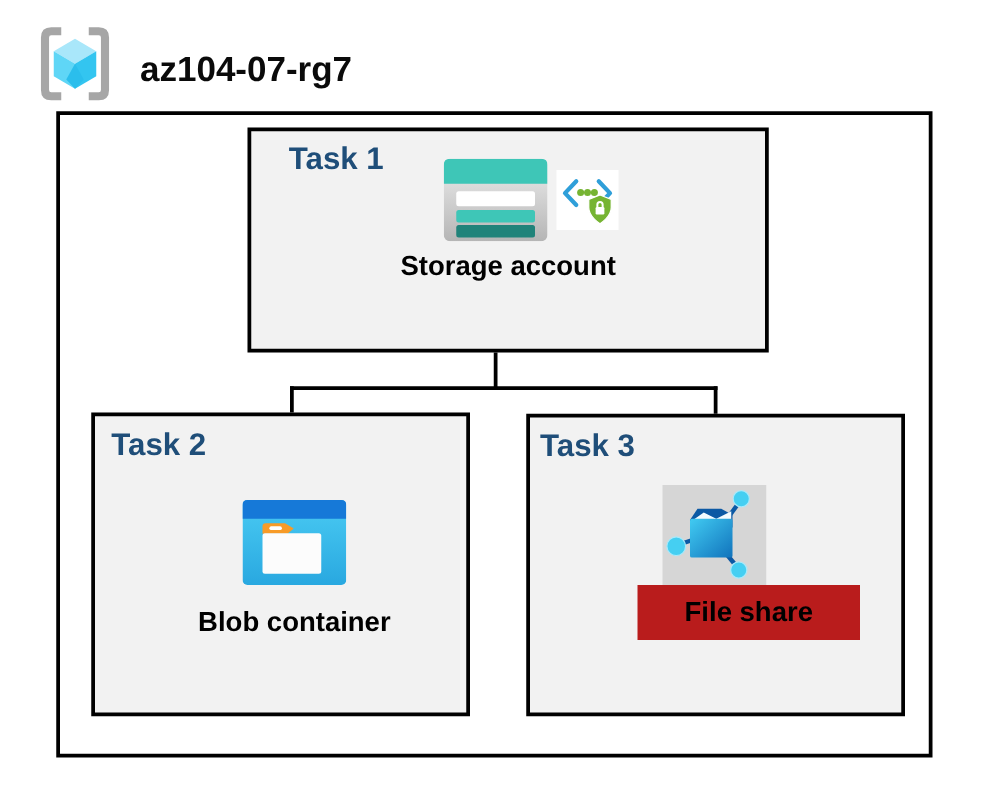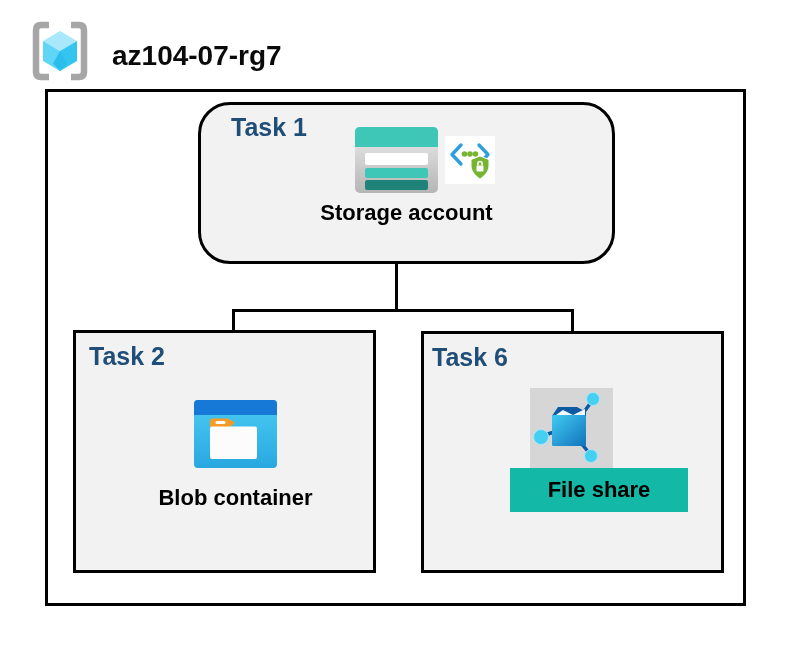--- a/index.html
+++ b/index.html
@@ -12,35 +12,35 @@
     left:112px;top:40px;font-size:28px;font-weight:700;color:#0a0a0a;
     letter-spacing:0px;white-space:nowrap;
   }
   .outer-box{
     left:45px;top:89px;width:701px;height:517px;
     border:3px solid #000;background:#ffffff;box-sizing:border-box;
   }
   .task-box{
     border:3px solid #000;background:#F2F2F2;box-sizing:border-box;
   }
-  .task1{left:198px;top:102px;width:417px;height:162px;border-radius:32px;}
+  .task1{left:198px;top:102px;width:417px;height:180px;}
   .task2{left:73px;top:330px;width:303px;height:243px;}
   .task3{left:421px;top:331px;width:303px;height:242px;}
   .task-label{
     position:absolute;font-size:25px;font-weight:700;color:#1F4E79;white-space:nowrap;
   }
   .resource-name{
     position:absolute;font-size:22px;font-weight:700;color:#000;
     text-align:center;white-space:nowrap;
   }
   .connector{position:absolute;background:#000;}
   .icon-bg-gray{background:#D6D6D6;}
   .text-bg-gray{
     position:absolute;left:86px;top:134px;width:178px;height:44px;
-    background:#14b8a6;display:flex;align-items:center;justify-content:center;
+    background:#b91c1c;display:flex;align-items:center;justify-content:center;
   }
   .text-bg-gray .resource-name{position:static;}
   svg{display:block;}
 </style>
 </head>
 <body>
 
 <div class="stage">
 
   <div class="abs" style="left:28px;top:18px;width:64px;height:66px;">
@@ -114,21 +114,21 @@
         <path d="M16 27 V21 Q16 18.5 18.5 18.5 H34 L41 22.8 L36 27 Z" fill="#F79B28"></path>
         <rect x="21.5" y="21" width="10" height="3" rx="1.5" fill="#FFFFFF"></rect>
         <rect x="16" y="26.5" width="47" height="32.5" rx="2" fill="#FCFCFC"></rect>
       </svg>
     </div>
 
     <div class="resource-name" style="left:12px;top:152px;width:295px;">Blob container</div>
   </div>
 
   <div class="abs task-box task3">
-    <div class="task-label" style="left:8px;top:9px;">Task 6</div>
+    <div class="task-label" style="left:8px;top:9px;">Task 3</div>
 
     <div class="abs icon-bg-gray" style="left:106px;top:54px;width:83px;height:80px;">
       <svg viewBox="0 0 83 80" width="83" height="80">
         <defs>
           <linearGradient id="fsFold" x1="0" y1="0" x2="1" y2="1">
             <stop offset="0" stop-color="#41CBF2"></stop>
               <stop offset="1" stop-color="#1173BC"></stop>
           </linearGradient>
         </defs>
         <path d="M51 28 L62 13" stroke="#0C59A4" stroke-width="3.5" fill="none"></path>

